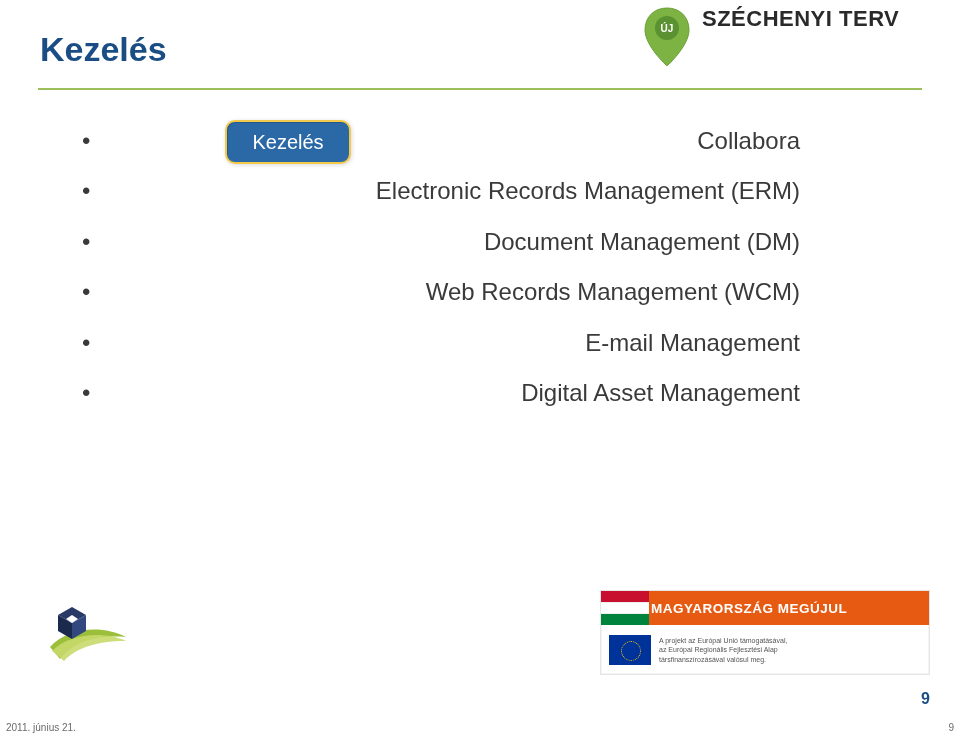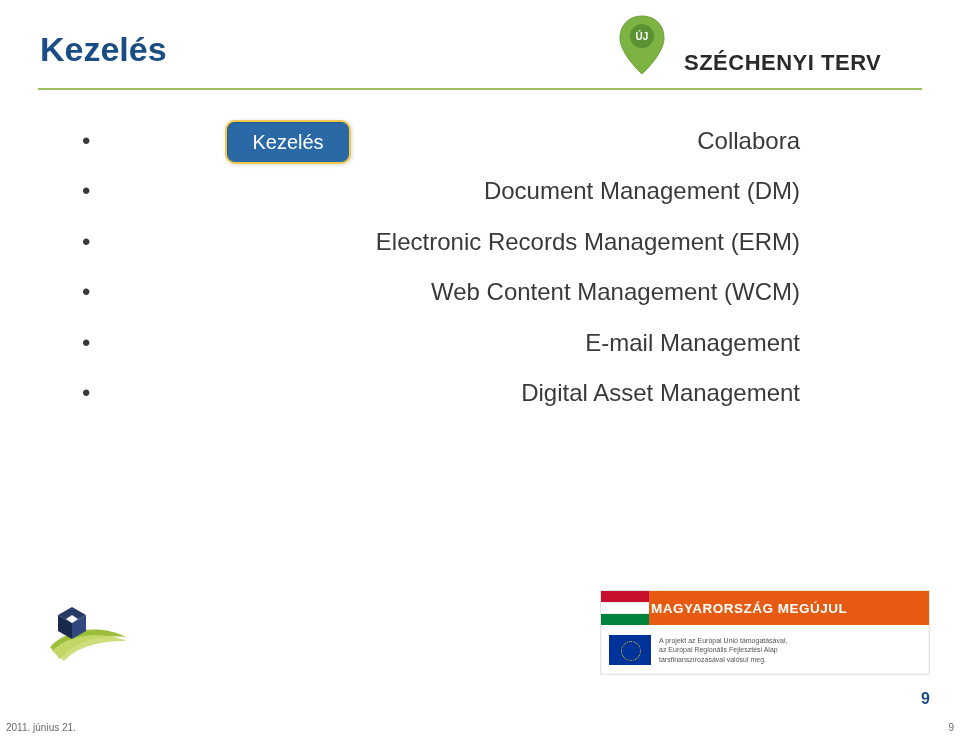--- a/index.html
+++ b/index.html
@@ -23,26 +23,26 @@
     position: absolute;
     top: 88px;
     left: 38px;
     right: 38px;
     height: 2px;
     background: #9bbf5a;
   }
   .top-logo {
     position: absolute;
     top: 6px;
-    right: 43px;
+    right: 18px;
     width: 300px;
     height: 70px;
     display: flex;
-    align-items: flex-end;
-    gap: 17px;
+    align-items: flex-start;
+    gap: 10px;
   }
   .pin {
     position: relative;
     width: 50px;
     height: 62px;
   }
   .pin svg { width: 50px; height: 62px; }
   .uj-badge {
     fill: #fff;
     font-size: 10px;
@@ -222,23 +222,23 @@
 
   <div class="rule"></div>
 
   <div class="callout">
     <span>Kezelés</span>
   </div>
 
   <div class="content">
     <ul class="bullets">
       <li>Collabora</li>
+      <li>Electronic Records Management (ERM)</li>
       <li>Document Management (DM)</li>
-      <li>Electronic Records Management (ERM)</li>
-      <li>Web Content Management (WCM)</li>
+      <li>Web Records Management (WCM)</li>
       <li style="margin-top:16px">E-mail Management</li>
       <li>Digital Asset Management</li>
     </ul>
   </div>
 
   <div class="bottom-left-logo">
     <svg class="bl-swoosh" viewBox="0 0 80 45">
       <path d="M2 30 C20 10 55 8 78 20 C60 18 28 20 12 42 Z" fill="#9bbf3a"></path>
       <path d="M4 34 C22 16 56 14 78 24 C62 24 32 26 16 44 Z" fill="#c6d96a" opacity="0.9"></path>
     </svg>

